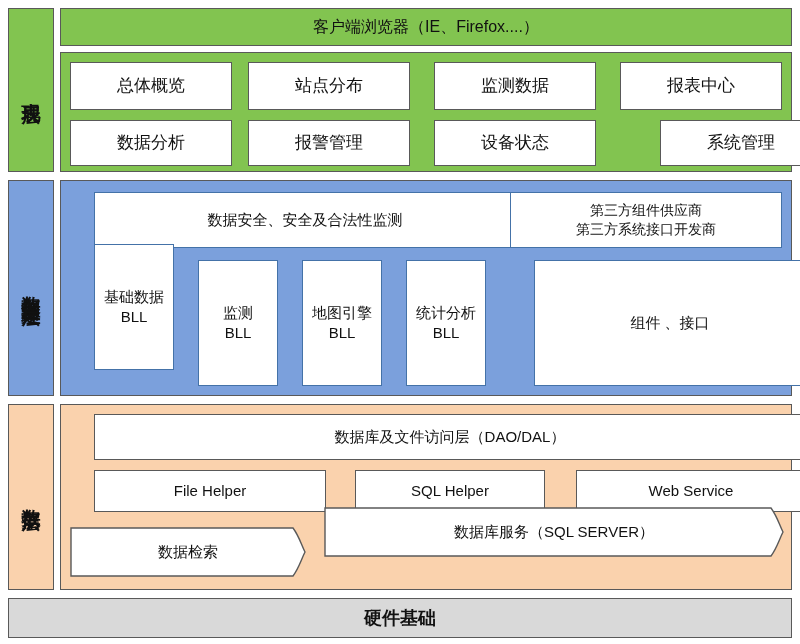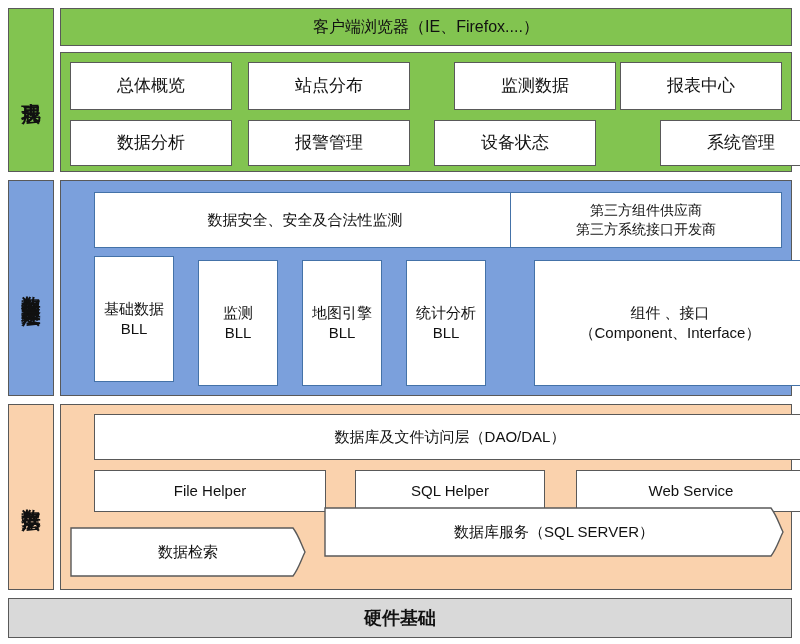--- a/index.html
+++ b/index.html
@@ -107,21 +107,21 @@
   </div>
 
   <div class="layer-panel green" style="left:60px; top:52px; width:732px; height:120px;"></div>
 
   <div class="box white-box t-tile" style="left:70px; top:62px; width:162px; height:48px;">
     <span>总体概览</span>
   </div>
   <div class="box white-box t-tile" style="left:248px; top:62px; width:162px; height:48px;">
     <span>站点分布</span>
   </div>
-  <div class="box white-box t-tile" style="left:434px; top:62px; width:162px; height:48px;margin-left:20px;">
+  <div class="box white-box t-tile" style="left:434px; top:62px; width:162px; height:48px;">
     <span>监测数据</span>
   </div>
   <div class="box white-box t-tile" style="left:620px; top:62px; width:162px; height:48px;">
     <span>报表中心</span>
   </div>
 
   <div class="box white-box t-tile" style="left:70px; top:120px; width:162px; height:46px;">
     <span>数据分析</span>
   </div>
   <div class="box white-box t-tile" style="left:248px; top:120px; width:162px; height:46px;">
@@ -142,40 +142,39 @@
 
   <div class="box white-box blue-edge t-mid" style="left:70px; top:192px; width:422px; height:56px;">
     <span>数据安全、安全及合法性监测</span>
   </div>
 
   <div class="box white-box blue-edge t-small" style="left:510px; top:192px; width:272px; height:56px;">
     <span class="line2">第三方组件供应商</span>
     <span class="line2">第三方系统接口开发商</span>
   </div>
 
-  <div class="box white-box blue-edge t-mid" style="left:70px; top:256px; width:80px; height:126px;">
+  <div class="box white-box blue-edge t-mid" style="left:70px; top:244px; width:80px; height:126px;">
     <span class="line2">基础数据</span>
     <span class="line2">BLL</span>
   </div>
   <div class="box white-box blue-edge t-mid" style="left:174px; top:260px; width:80px; height:126px;">
     <span class="line2">监测</span>
     <span class="line2">BLL</span>
   </div>
   <div class="box white-box blue-edge t-mid" style="left:278px; top:260px; width:80px; height:126px;">
     <span class="line2">地图引擎</span>
     <span class="line2">BLL</span>
   </div>
   <div class="box white-box blue-edge t-mid" style="left:382px; top:260px; width:80px; height:126px;">
     <span class="line2">统计分析</span>
     <span class="line2">BLL</span>
   </div>
 
   <div class="box white-box blue-edge t-mid" style="left:510px; top:260px; width:272px; height:126px;">
     <span class="line2">组件 、接口</span>
-    <span class="line2">（Component、Interface）</span>
   </div>
 
   <div class="side-label orange" style="left:8px; top:404px; width:46px; height:186px;">
     <span>数据层</span>
   </div>
 
   <div class="layer-panel orange" style="left:60px; top:404px; width:732px; height:186px;"></div>
 
   <div class="box white-box t-mid" style="left:70px; top:414px; width:712px; height:46px;">
     <span>数据库及文件访问层（DAO/DAL）</span>

